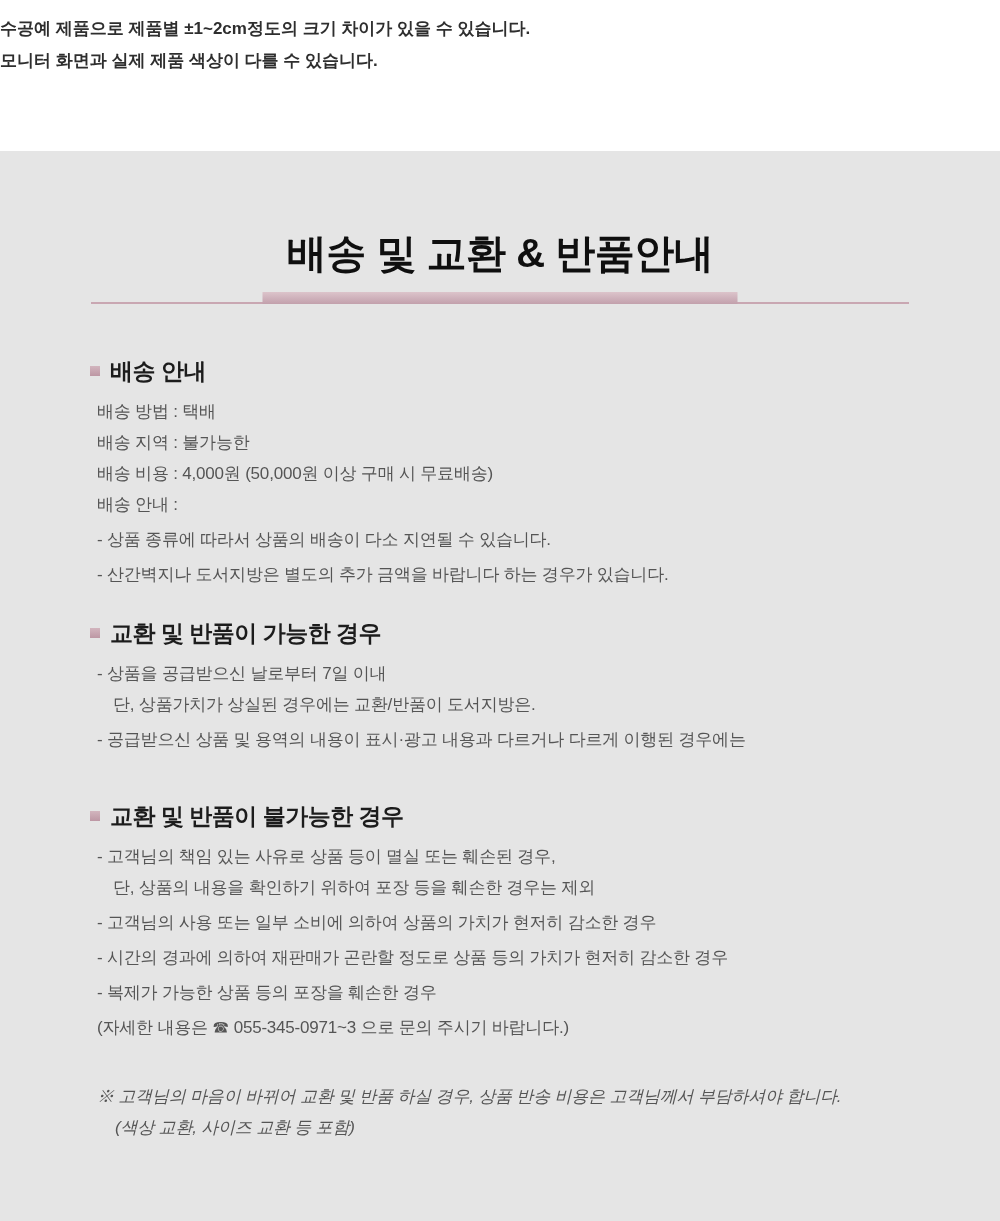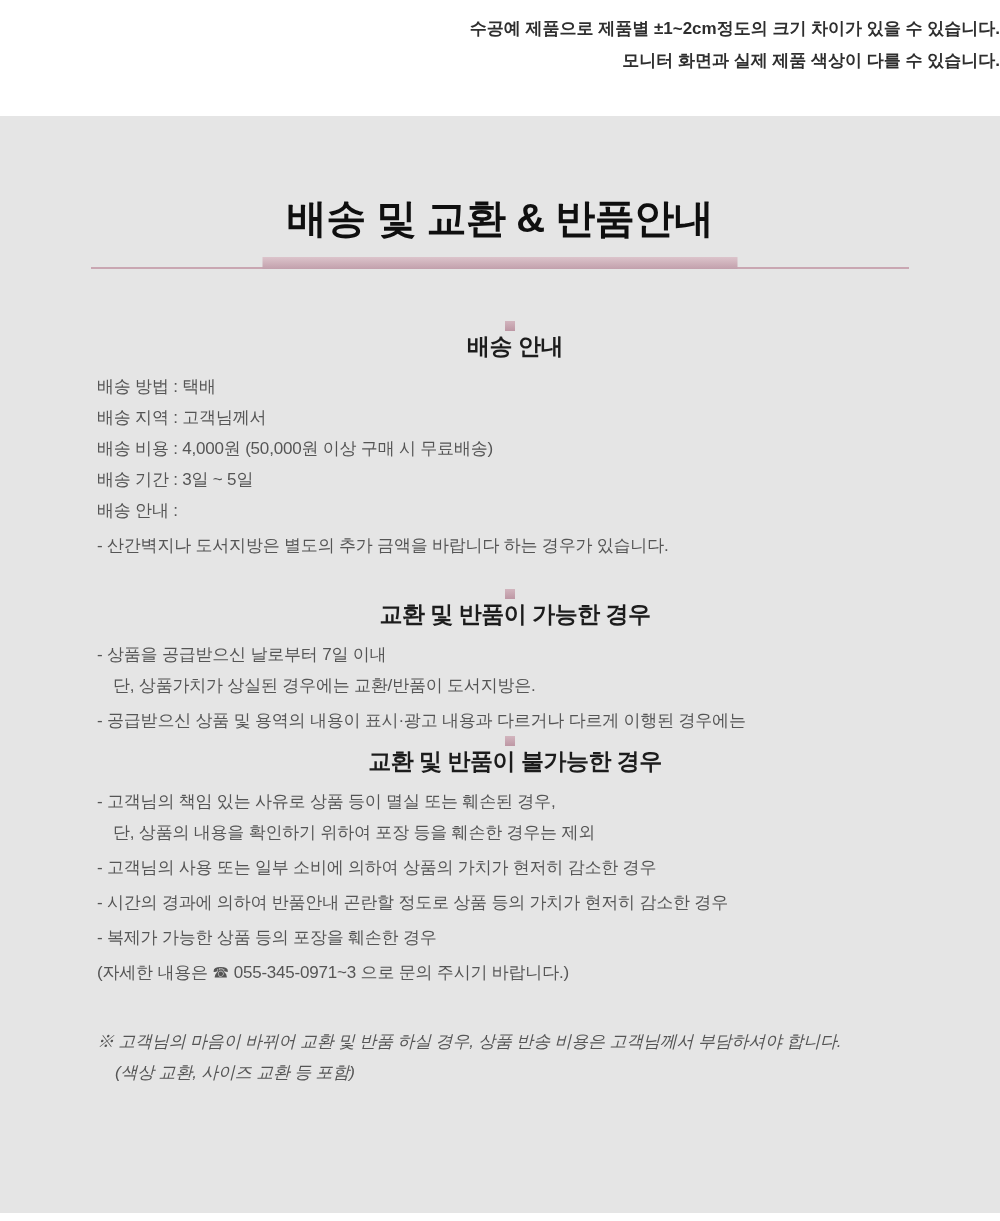--- a/index.html
+++ b/index.html
@@ -5,23 +5,23 @@
   html, body { margin:0; padding:0; }
   body {
     width:1000px; height:1221px;
     background:#ffffff;
     font-family:"Liberation Sans", sans-serif;
     -webkit-font-smoothing:antialiased;
   }
 
   
   .top-notice {
-    height:116px; box-sizing:border-box;
+    height:151px; box-sizing:border-box;
     padding-top:13px;
-    text-align:right;
+    text-align:left;
     color:#2e2e2e;
     font-size:17px; font-weight:600;
   }
   .top-notice p { margin:0; line-height:32px; }
 
   
   .panel {
     background:#e5e5e5;
     height:1097px; box-sizing:border-box;
     overflow:hidden;
@@ -54,39 +54,38 @@
     color:#555555;
     font-size:17px;
   }
 
   .sec-heading {
     display:flex; align-items:center;
     margin:0 0 10px 0;
     font-size:23px; font-weight:700;
     color:#1c1c1c; line-height:30px;
     letter-spacing:-0.5px;
-    flex-direction:column;
   }
   .bullet {
     flex:0 0 auto;
     width:10px; height:10px;
     margin-right:10px;
     background:linear-gradient(#d2b5be, #bd97a4);
   }
 
   .sec .line {
     margin:0; padding-left:7px;
     line-height:31px;
     letter-spacing:-0.2px;
   }
   .sec .mt { margin-top:4px; }
   .sec .ind { padding-left:23px; }
 
   .sec2 { margin-top:28px; }
-  .sec3 { }
+  .sec3 { margin-top:46px; }
 
   .footnote { margin-top:38px; }
   .footnote .line { margin:0; padding-left:7px; line-height:31px; letter-spacing:-0.2px;font-style:italic; }
   .footnote .ind { padding-left:25px; }
 </style>
 </head>
 <body>
 
 <div class="top-notice">
   <p>수공예 제품으로 제품별 ±1~2cm정도의 크기 차이가 있을 수 있습니다.</p>
@@ -103,24 +102,24 @@
   </div>
 
   <div class="content">
 
     <div class="sec sec1">
       <h2 class="sec-heading">
         <span class="bullet"></span>
         <span>배송 안내</span>
       </h2>
       <p class="line">배송 방법 : 택배</p>
-      <p class="line">배송 지역 : 고객님께서</p>
+      <p class="line">배송 지역 : 불가능한</p>
       <p class="line">배송 비용 : 4,000원 (50,000원 이상 구매 시 무료배송)</p>
-      <p class="line">배송 기간 : 3일 ~ 5일</p>
       <p class="line">배송 안내 :</p>
+      <p class="line mt">- 상품 종류에 따라서 상품의 배송이 다소 지연될 수 있습니다.</p>
       <p class="line mt">- 산간벽지나 도서지방은 별도의 추가 금액을 바랍니다 하는 경우가 있습니다.</p>
     </div>
 
     <div class="sec sec2">
       <h2 class="sec-heading">
         <span class="bullet"></span>
         <span>교환 및 반품이 가능한 경우</span>
       </h2>
       <p class="line">- 상품을 공급받으신 날로부터 7일 이내</p>
       <p class="line ind">단, 상품가치가 상실된 경우에는 교환/반품이 도서지방은.</p>
@@ -128,21 +127,21 @@
     </div>
 
     <div class="sec sec3">
       <h2 class="sec-heading">
         <span class="bullet"></span>
         <span>교환 및 반품이 불가능한 경우</span>
       </h2>
       <p class="line">- 고객님의 책임 있는 사유로 상품 등이 멸실 또는 훼손된 경우,</p>
       <p class="line ind">단, 상품의 내용을 확인하기 위하여 포장 등을 훼손한 경우는 제외</p>
       <p class="line mt">- 고객님의 사용 또는 일부 소비에 의하여 상품의 가치가 현저히 감소한 경우</p>
-      <p class="line mt">- 시간의 경과에 의하여 반품안내 곤란할 정도로 상품 등의 가치가 현저히 감소한 경우</p>
+      <p class="line mt">- 시간의 경과에 의하여 재판매가 곤란할 정도로 상품 등의 가치가 현저히 감소한 경우</p>
       <p class="line mt">- 복제가 가능한 상품 등의 포장을 훼손한 경우</p>
       <p class="line mt">(자세한 내용은 ☎ 055-345-0971~3 으로 문의 주시기 바랍니다.)</p>
     </div>
 
     <div class="footnote">
       <p class="line">※ 고객님의 마음이 바뀌어 교환 및 반품 하실 경우, 상품 반송 비용은 고객님께서 부담하셔야 합니다.</p>
       <p class="line ind">(색상 교환, 사이즈 교환 등 포함)</p>
     </div>
 
   </div>

